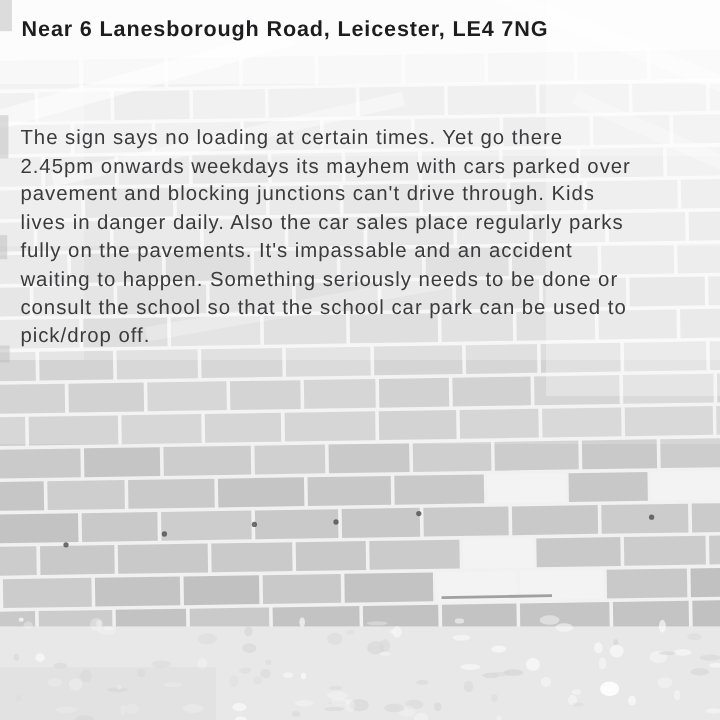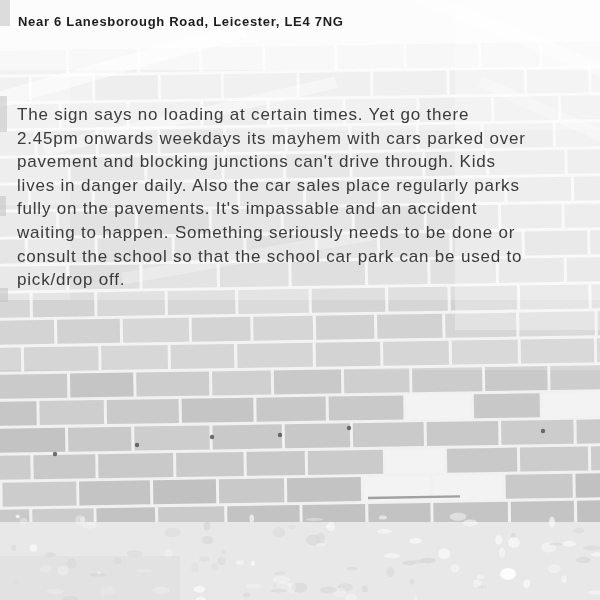--- a/index.html
+++ b/index.html
@@ -3,21 +3,21 @@
 <meta charset="utf-8">
 <style>
   html,body{margin:0;padding:0;background:#ffffff;}
   .card{
     position:relative;width:600px;height:600px;overflow:hidden;
     background:#e9e9e9;font-family:"Liberation Sans",sans-serif;
   }
   #wall{position:absolute;left:0;top:0;filter:blur(.6px);}
   .title{
     position:absolute;left:18px;top:14px;margin:0;
-    font-size:13px;font-weight:bold;letter-spacing:.7px;
+    font-size:18px;font-weight:bold;letter-spacing:.7px;
     color:#1d1d1f;white-space:nowrap;
   }
   .desc{
     position:absolute;left:17px;top:103px;width:590px;margin:0;
     font-size:17px;letter-spacing:.8px;line-height:23.6px;
     color:#3b3b3e;white-space:pre-line;
   }
 </style>
 </head>
 <body>

